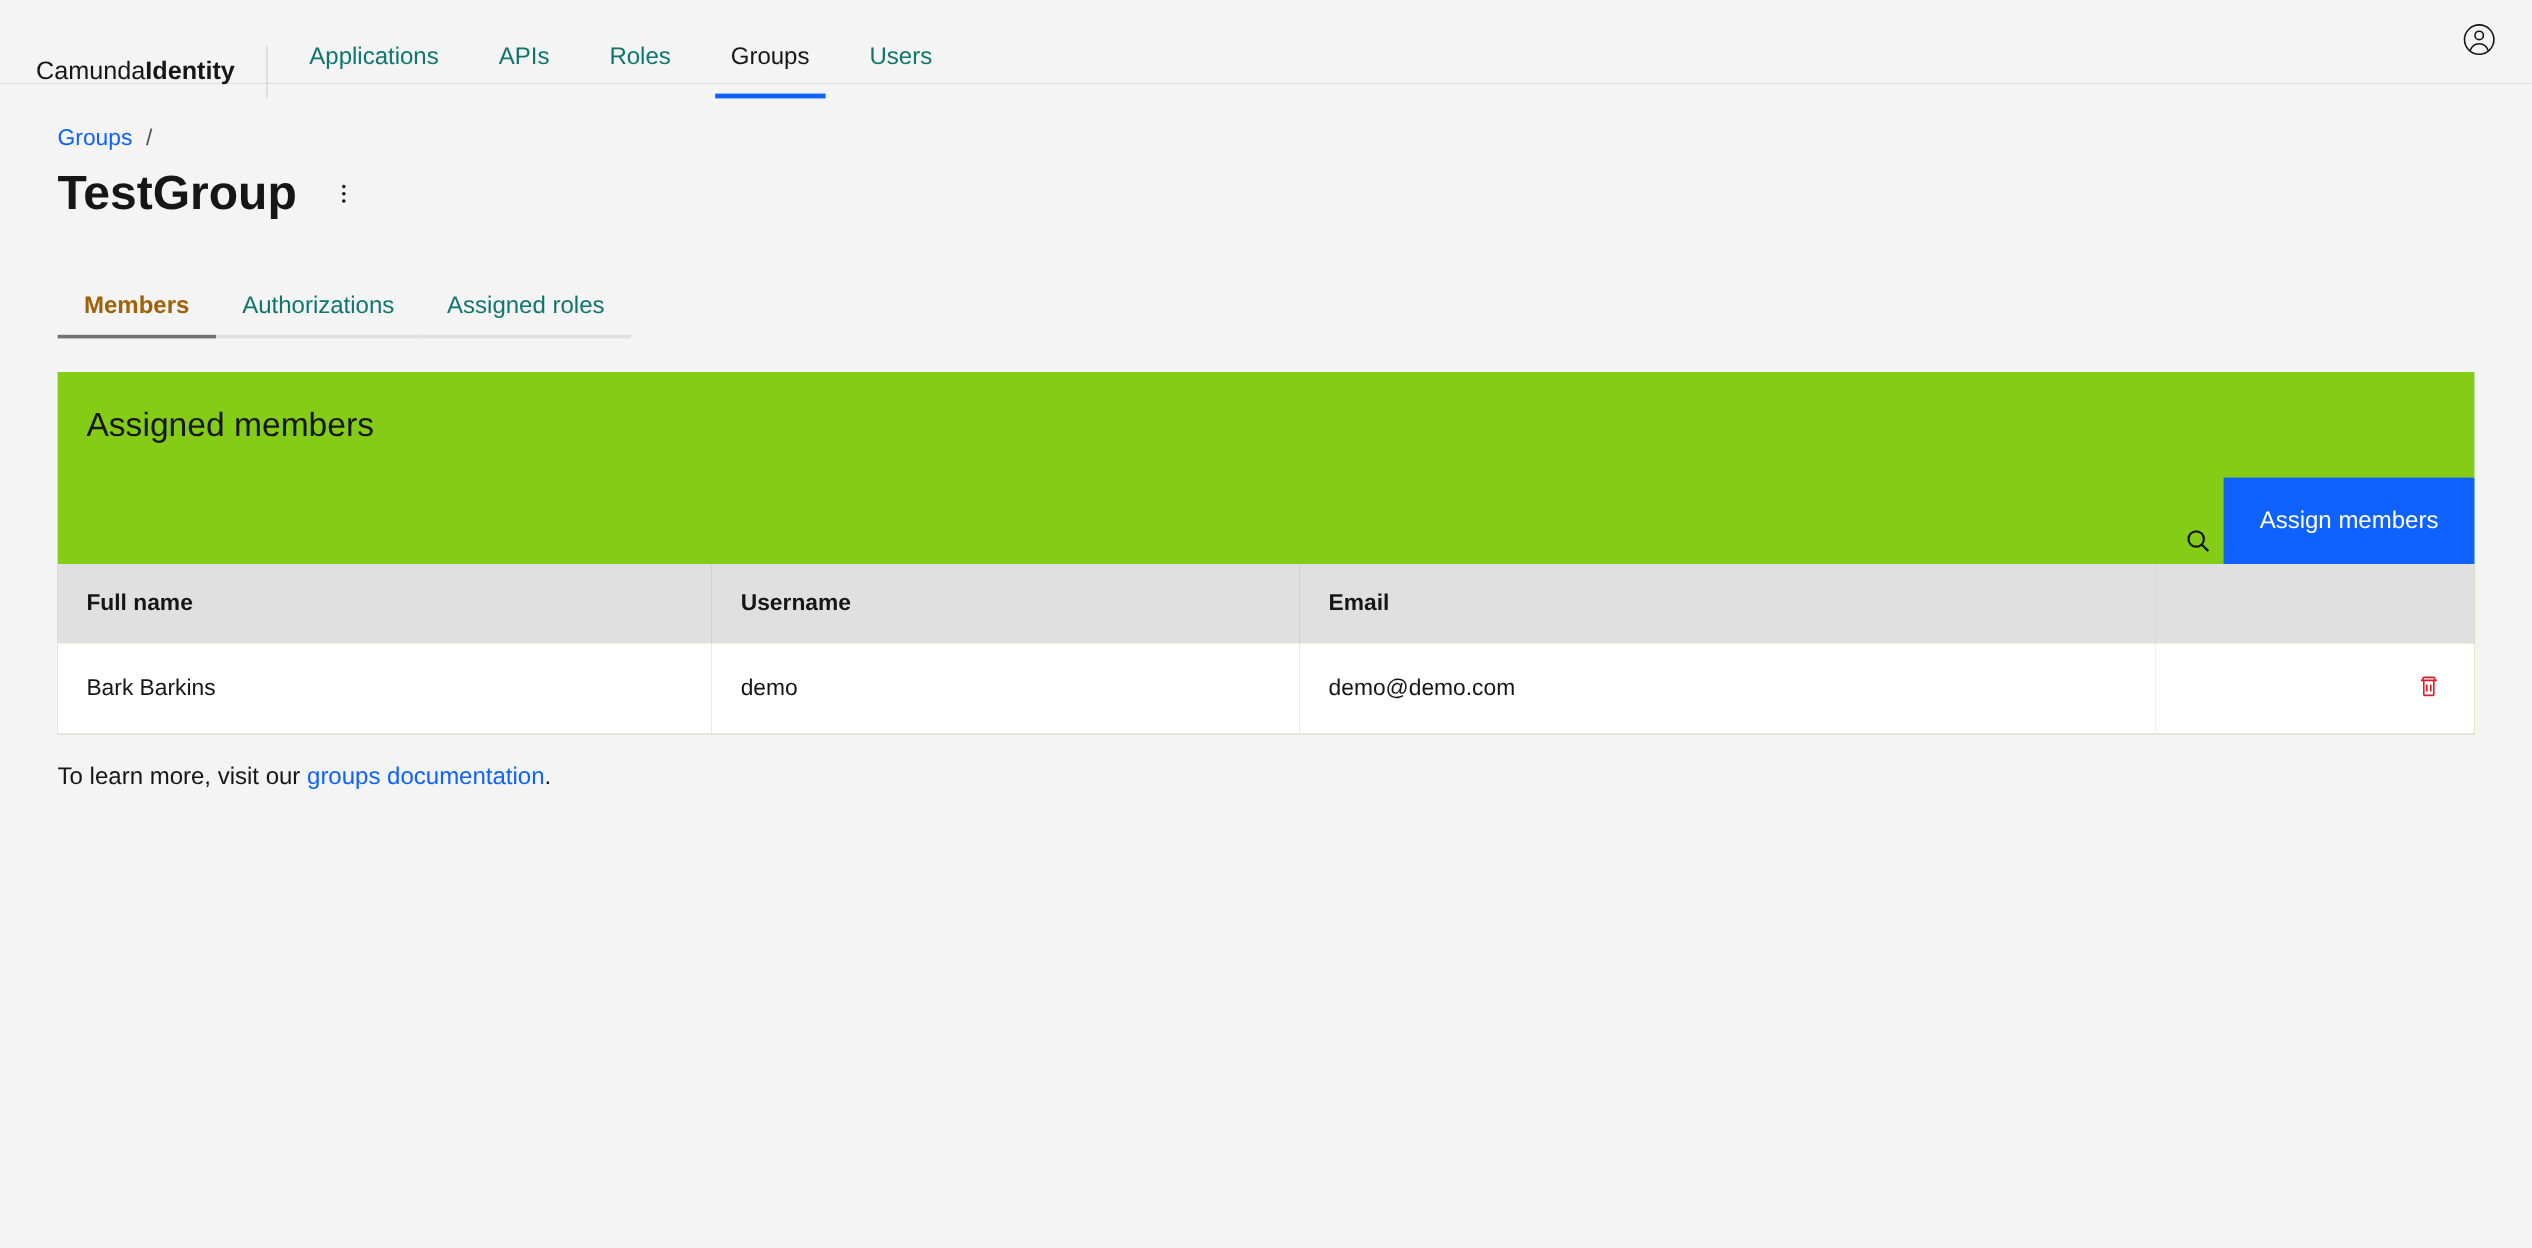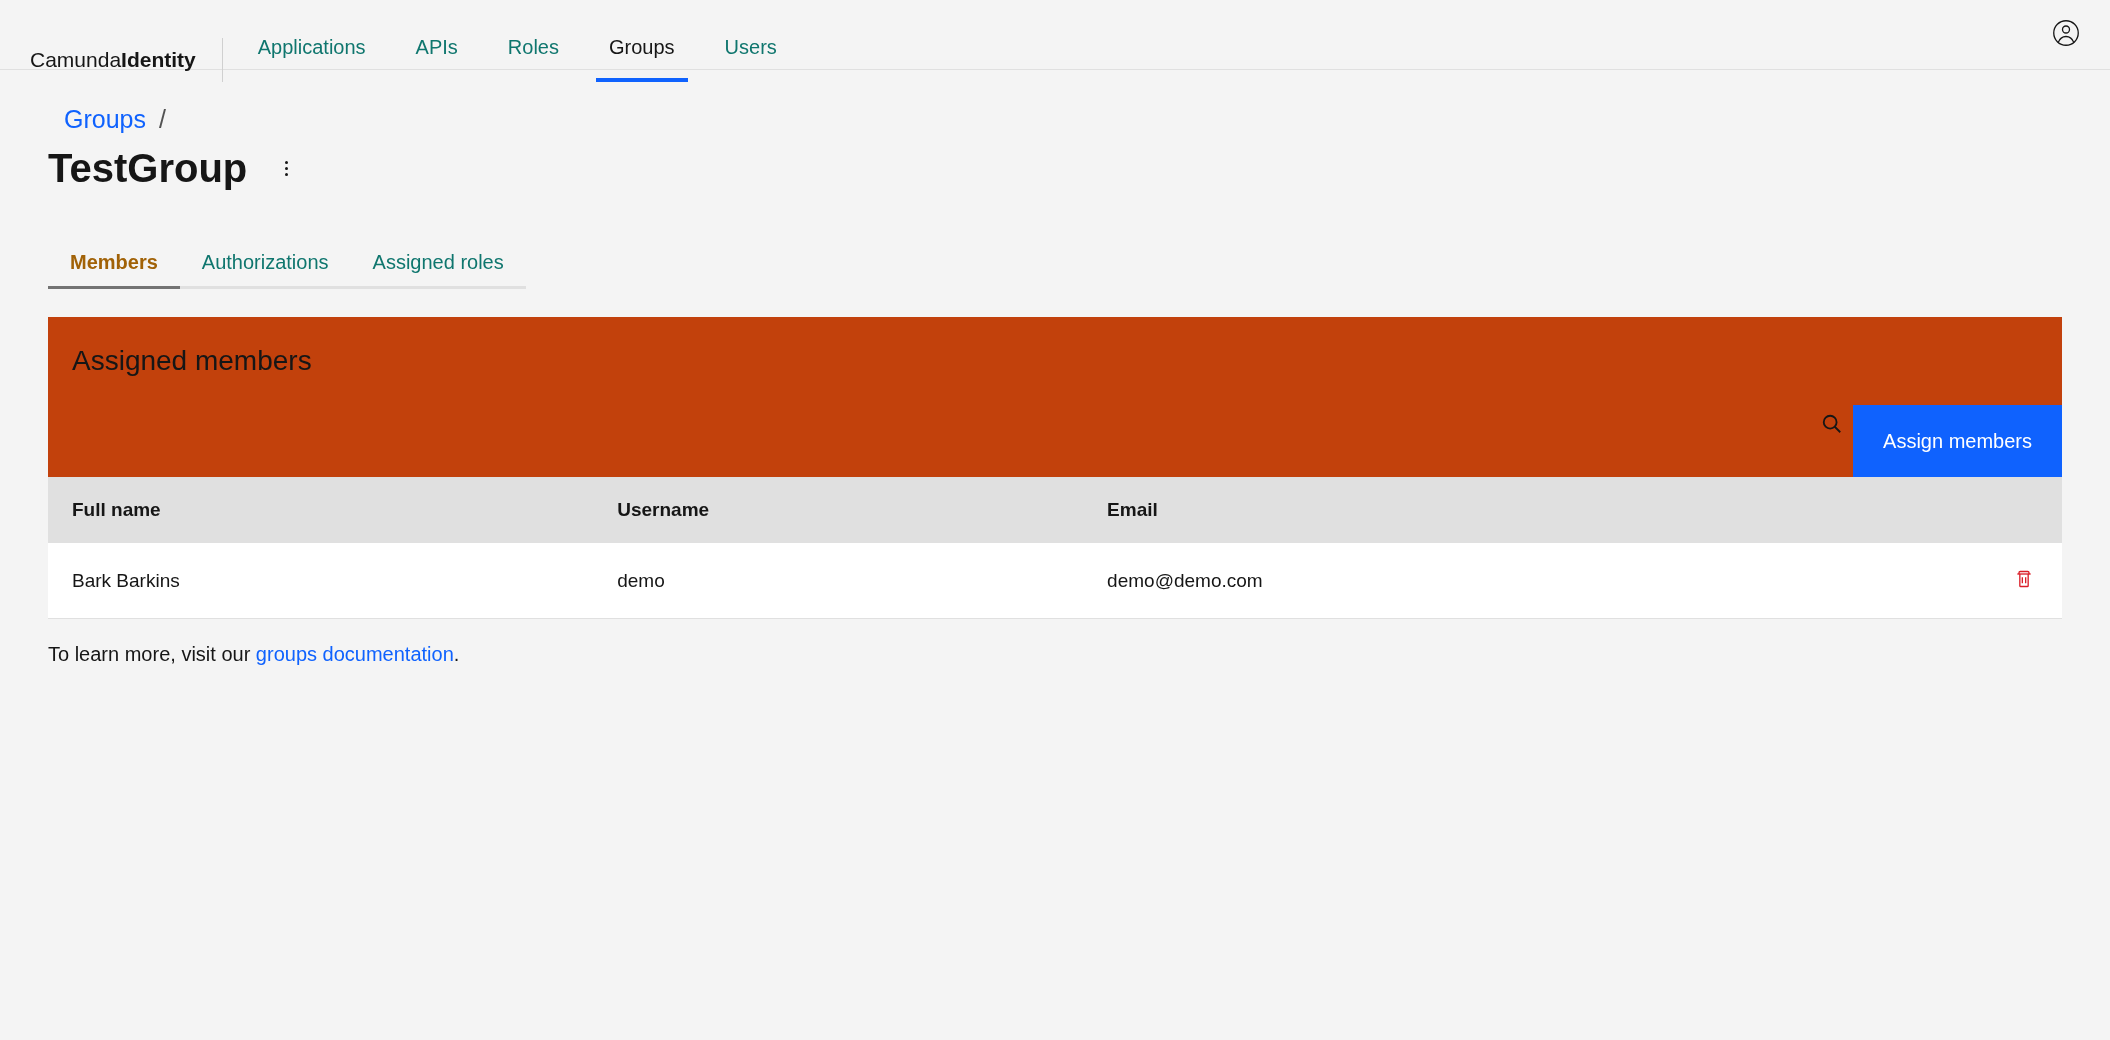--- a/index.html
+++ b/index.html
@@ -70,24 +70,23 @@
     }
     .user-icon {
       width: 28px;
       height: 28px;
       cursor: pointer;
     }
     .content {
       padding: 35px 48px;
     }
     .breadcrumb {
-      font-size: 25px;
+      font-size: 19px;
       color: #0f62fe;
       margin-bottom: 12px;
-      margin-left: 16px;
     }
     .breadcrumb-link {
       color: #0f62fe;
       cursor: pointer;
     }
     .breadcrumb-sep {
       color: #525252;
       margin: 0 6px;
     }
     .title-row {
@@ -127,33 +126,33 @@
       color: #0f766e;
       border-bottom: 3px solid #e0e0e0;
     }
     .tab.active {
       color: #a16207;
       font-weight: 600;
       border-bottom: 3px solid #737373;
       text-align: right;
     }
     .card {
-      background: #c2410c;
+      background: #84cc16;
       margin-top: 28px;
     }
     .card-title {
       font-size: 28px;
       font-weight: 400;
       padding: 28px 24px;
       color: #161616;
     }
     .toolbar {
       display: flex;
       justify-content: flex-end;
-      align-items: flex-start;
+      align-items: flex-end;
       padding: 0;
       gap: 2px;
       height: 72px;
     }
     .search-btn {
       background: none;
       border: none;
       cursor: pointer;
       padding: 8px;
       display: flex;

